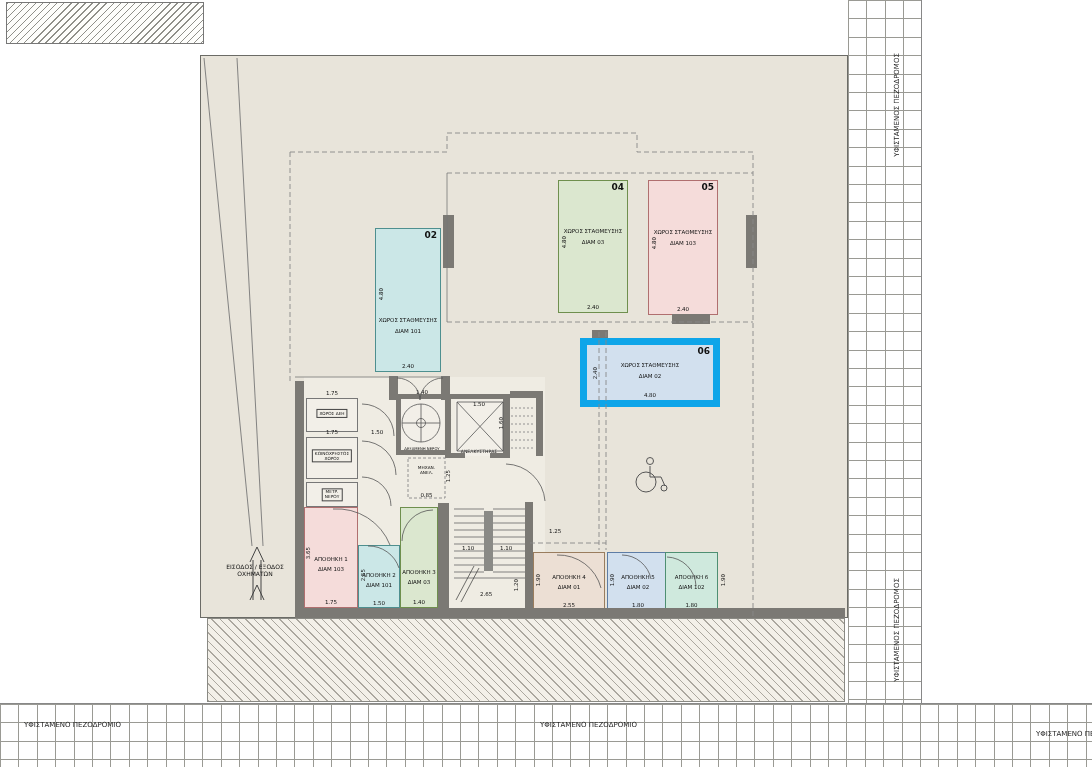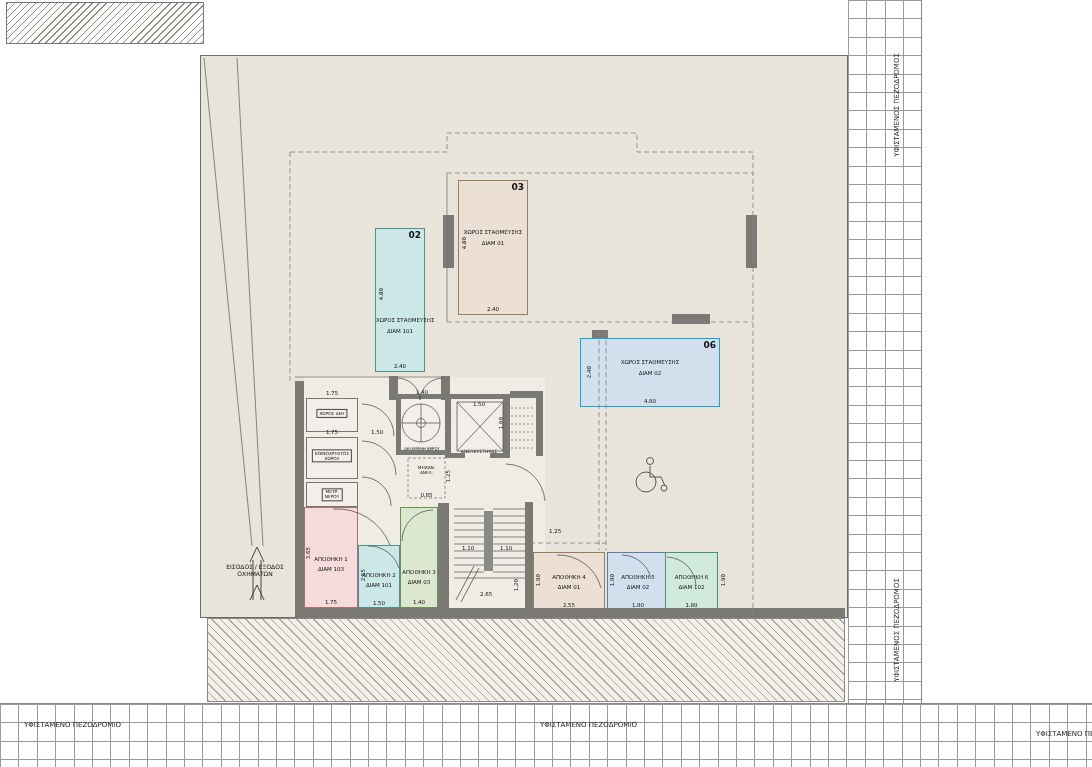--- a/index.html
+++ b/index.html
@@ -39,35 +39,42 @@
 
 <div id="canvas">
 
   <div class="plot"></div>
   <div class="corezone"></div>
   <div class="hatchblock"></div>
   <div class="hatchstrip"></div>
   <div class="sidewalk-r"></div>
   <div class="sidewalk-b"></div>
 
-  <div class="room" style="left:375px;top:228px;width:50px;height:144px;background:#cbe7e7;border:1px solid #4e8f8f;">
+  <div class="room" style="left:375px;top:228px;width:66px;height:144px;background:#cbe7e7;border:1px solid #4e8f8f;">
     <span class="num">02</span>
     <span class="rname" style="top:62%;">ΧΩΡΟΣ ΣΤΑΘΜΕΥΣΗΣ</span>
     <span class="rname" style="top:calc(62% + 11px);">ΔΙΑΜ 101</span>
     <span class="dim v" style="left:-1px;top:44%;">4.80</span>
     <span class="dim" style="bottom:2px;left:0;right:0;text-align:center;">2.40</span>
   </div>
-  <div class="room" style="left:458px;top:180px;width:70px;height:135px;background:#ecdfd4;border:1px solid #9a7d5e;">
-    <span class="num">03</span>
+  <div class="room" style="left:558px;top:180px;width:70px;height:133px;background:#dbe7cf;border:1px solid #6f8f4e;">
+    <span class="num">04</span>
     <span class="rname" style="top:36%;">ΧΩΡΟΣ ΣΤΑΘΜΕΥΣΗΣ</span>
-    <span class="rname" style="top:calc(36% + 11px);">ΔΙΑΜ 01</span>
+    <span class="rname" style="top:calc(36% + 11px);">ΔΙΑΜ 03</span>
     <span class="dim v" style="left:-1px;top:44%;">4.80</span>
     <span class="dim" style="bottom:2px;left:0;right:0;text-align:center;">2.40</span>
   </div>
-  <div class="room" style="left:580px;top:338px;width:140px;height:69px;background:#d2e0ee;border:1px solid #0ea5e9;">
+  <div class="room" style="left:648px;top:180px;width:70px;height:135px;background:#f5dcda;border:1px solid #b06f6f;">
+    <span class="num">05</span>
+    <span class="rname" style="top:36%;">ΧΩΡΟΣ ΣΤΑΘΜΕΥΣΗΣ</span>
+    <span class="rname" style="top:calc(36% + 11px);">ΔΙΑΜ 103</span>
+    <span class="dim v" style="left:-1px;top:44%;">4.80</span>
+    <span class="dim" style="bottom:2px;left:0;right:0;text-align:center;">2.40</span>
+  </div>
+  <div class="room" style="left:580px;top:338px;width:140px;height:69px;background:#d2e0ee;border:7px solid #0ea5e9;">
     <span class="num">06</span>
     <span class="rname" style="top:30%;">ΧΩΡΟΣ ΣΤΑΘΜΕΥΣΗΣ</span>
     <span class="rname" style="top:calc(30% + 11px);">ΔΙΑΜ 02</span>
     <span class="dim v" style="left:2px;top:45%;">2.40</span>
     <span class="dim" style="bottom:2px;left:0;right:0;text-align:center;">4.80</span>
   </div>
 
   <div class="room" style="left:304px;top:507px;width:54px;height:101px;background:#f5dcda;border:1px solid #b06f6f;">
     <span class="rname" style="top:48%;">ΑΠΟΘΗΚΗ 1</span>
     <span class="rname" style="top:calc(48% + 10px);">ΔΙΑΜ 103</span>

